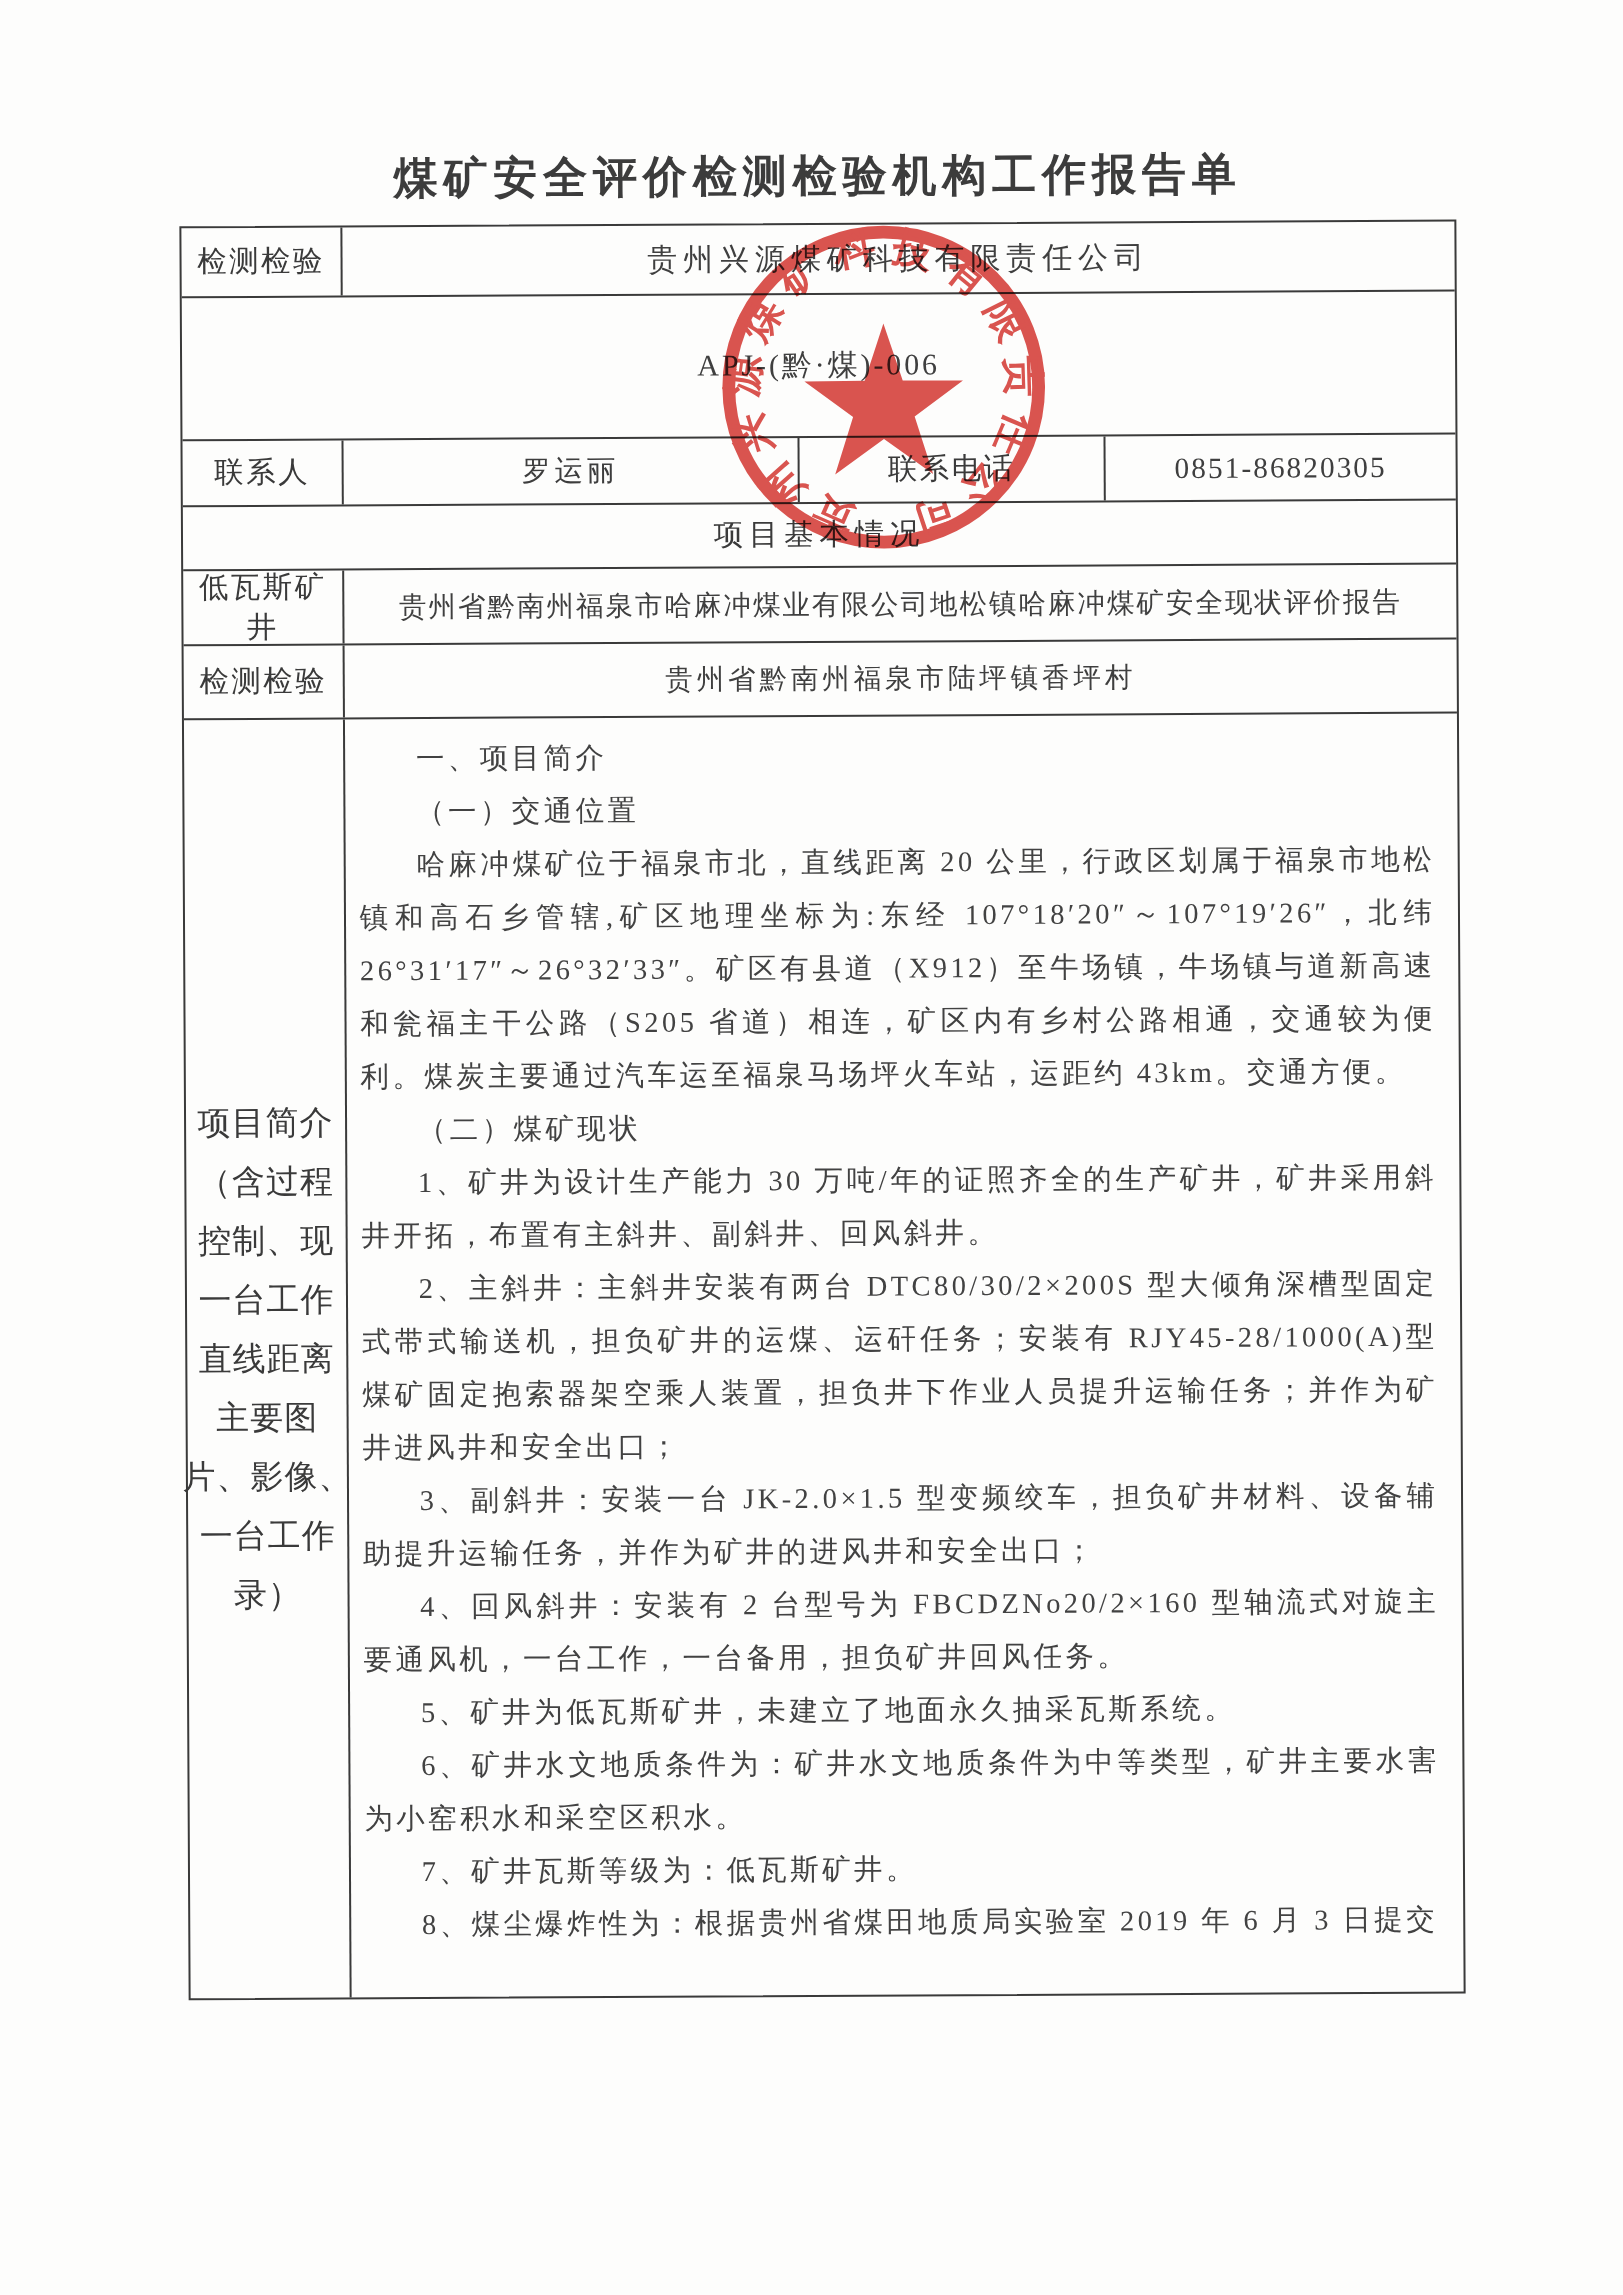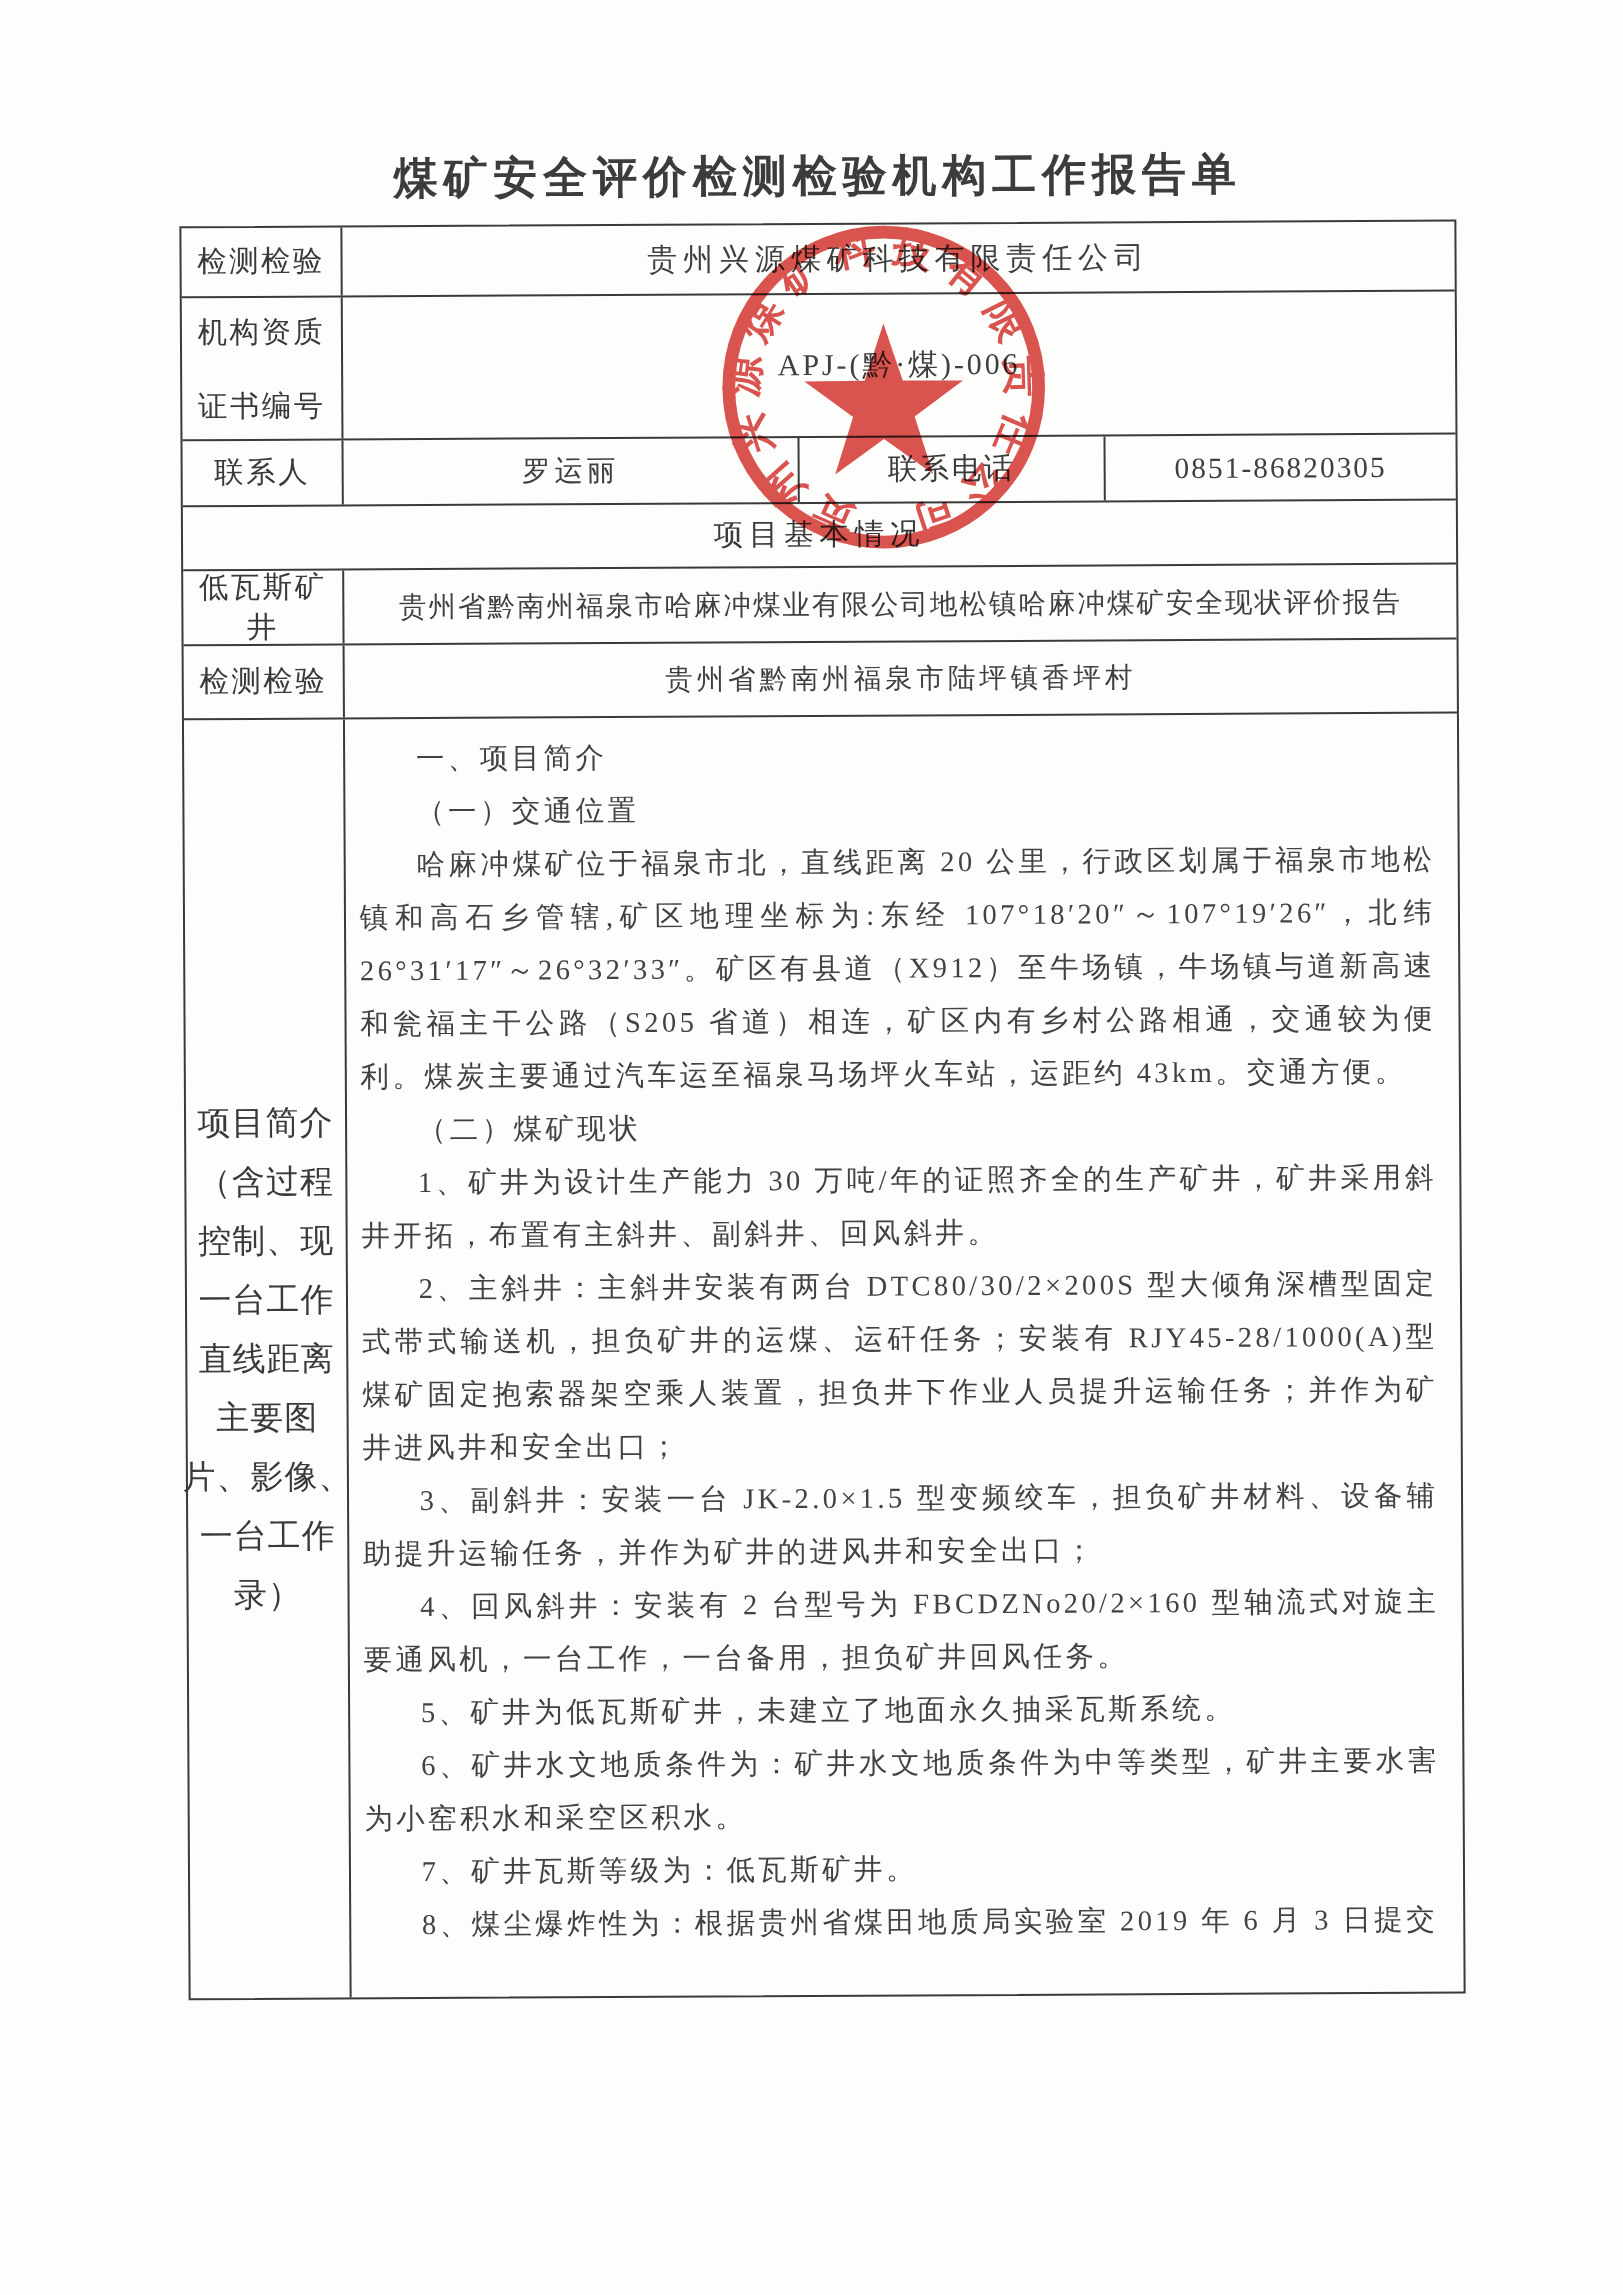--- a/index.html
+++ b/index.html
@@ -65,24 +65,20 @@
     <div class="doc-title">煤矿安全评价检测检验机构工作报告单</div>
 
     <div class="form-table">
 
       <div class="row r1">
         <div class="cell lbl">检测检验</div>
         <div class="cell val">贵州兴源煤矿科技有限责任公司</div>
       </div>
 
       <div class="row r2">
-        <div class="cell lbl">
-          <div class="cert-line">机构资质</div>
-          <div class="cert-line">证书编号</div>
-        </div>
         <div class="cell val">APJ-(黔·煤)-006</div>
       </div>
 
       <div class="row r3">
         <div class="cell lbl">联系人</div>
         <div class="cell c-contact-value">罗运丽</div>
         <div class="cell c-phone-label">联系电话</div>
         <div class="cell c-phone-value val">0851-86820305</div>
       </div>
 

